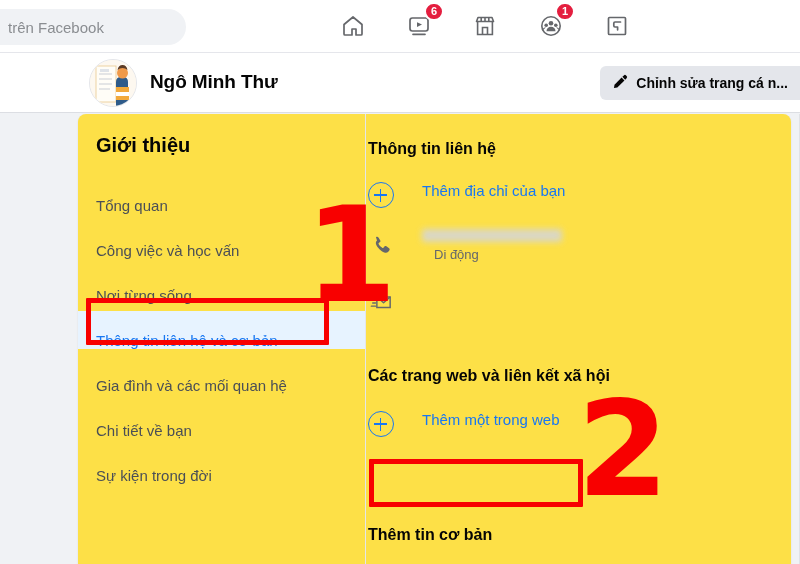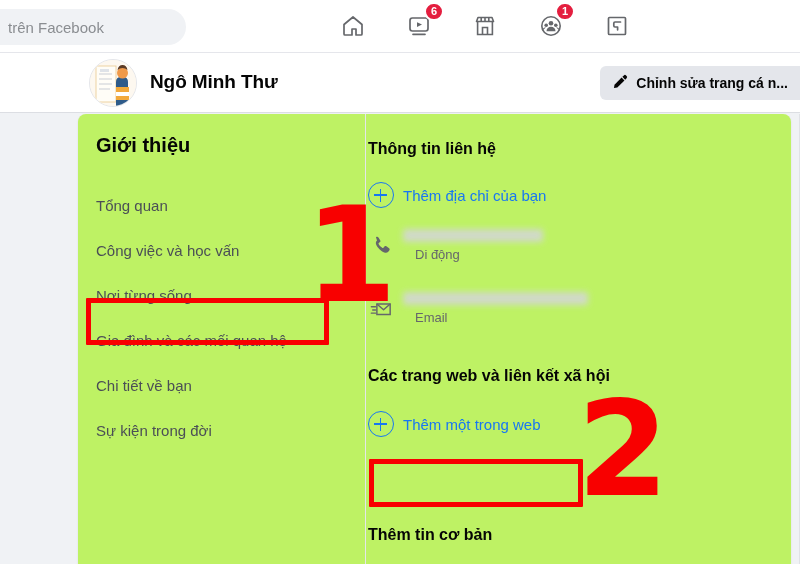--- a/index.html
+++ b/index.html
@@ -97,21 +97,21 @@
 
   
   .body-area {
     position: absolute; top: 114px; left: 0;
     width: 800px; height: 450px;
     background: #f0f2f5;
   }
   .card {
     position: absolute; left: 78px; top: 0px;
     width: 713px; height: 450px;
-    background: #bef264;
+    background: #fde047;
     border-radius: 8px 8px 0 0;
     box-shadow: 0 1px 2px rgba(0,0,0,0.10);
     overflow: hidden;
   }
   .col-divider {
     position: absolute; left: 287px; top: 0;
     width: 1px; height: 450px;
     background: #e4e6eb;
   }
 
@@ -136,22 +136,22 @@
     color: #1877f2;
     font-weight: normal;
   }
 
   
   .content { position: absolute; left: 275px; top: 0; width: 425px; height: 502px; text-decoration: underline; }
   .section-title {
     font-size: 16px; font-weight: bold; color: #050505;
   }
   .row {
-    display: flex; align-items: center;
-    gap: 9px;
+    display: flex; 
+    gap: 28px;
   }
   .plus-circle {
     width: 26px; height: 26px; min-width: 26px;
     border: 1.6px solid #1877f2;
     border-radius: 50%;
     position: relative;
   }
   .plus-circle::before, .plus-circle::after {
     content: ""; position: absolute; background: #1877f2;
   }
@@ -309,20 +309,23 @@
         <div class="side-list">
           <div class="side-item">
             <span>Tổng quan</span>
           </div>
           <div class="side-item">
             <span>Công việc và học vấn</span>
           </div>
           <div class="side-item">
             <span>Nơi từng sống</span>
           </div>
+          <div class="side-item active">
+            <span>Thông tin liên hệ và cơ bản</span>
+          </div>
           <div class="side-item">
             <span>Gia đình và các mối quan hệ</span>
           </div>
           <div class="side-item">
             <span>Chi tiết về bạn</span>
           </div>
           <div class="side-item">
             <span>Sự kiện trong đời</span>
           </div>
         </div>
@@ -350,24 +353,20 @@
         </div>
 
         <div class="row ci-mail">
           <span class="icon-gray">
             <svg width="22" height="20" viewBox="0 0 24 20" fill="none" stroke="#65676b" stroke-width="1.6">
               <path d="M7.5 4.5 H22 V16 H7.5 Z"></path>
               <path d="M7.5 4.5 L14.8 10.8 L22 4.5" stroke-linejoin="round"></path>
               <path d="M1.5 7.5 H6 M3 11 H6 M1.5 14.5 H6" stroke-linecap="round"></path>
             </svg>
           </span>
-          <span style="flex:1">
-            <span class="detail-main" style="display:block;width:185px"></span>
-            <span class="detail-sub" style="display:block">Email</span>
-          </span>
         </div>
 
         <div class="section-title web-title">Các trang web và liên kết xã hội</div>
 
         <div class="row web-r1">
           <span class="plus-circle"></span>
           <span class="blue-link">Thêm một trong web</span>
         </div>
 
 

